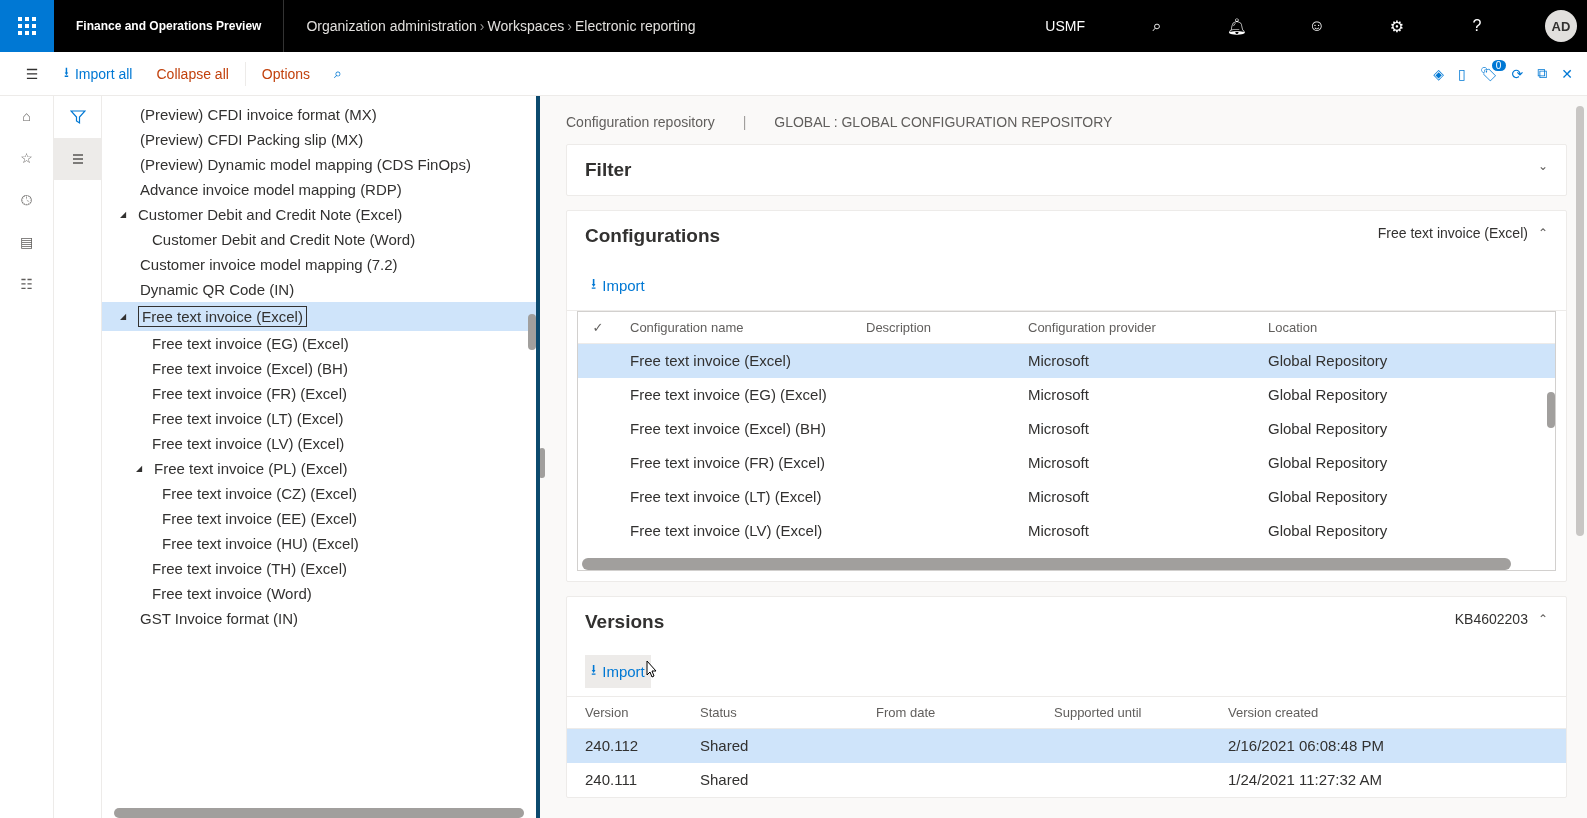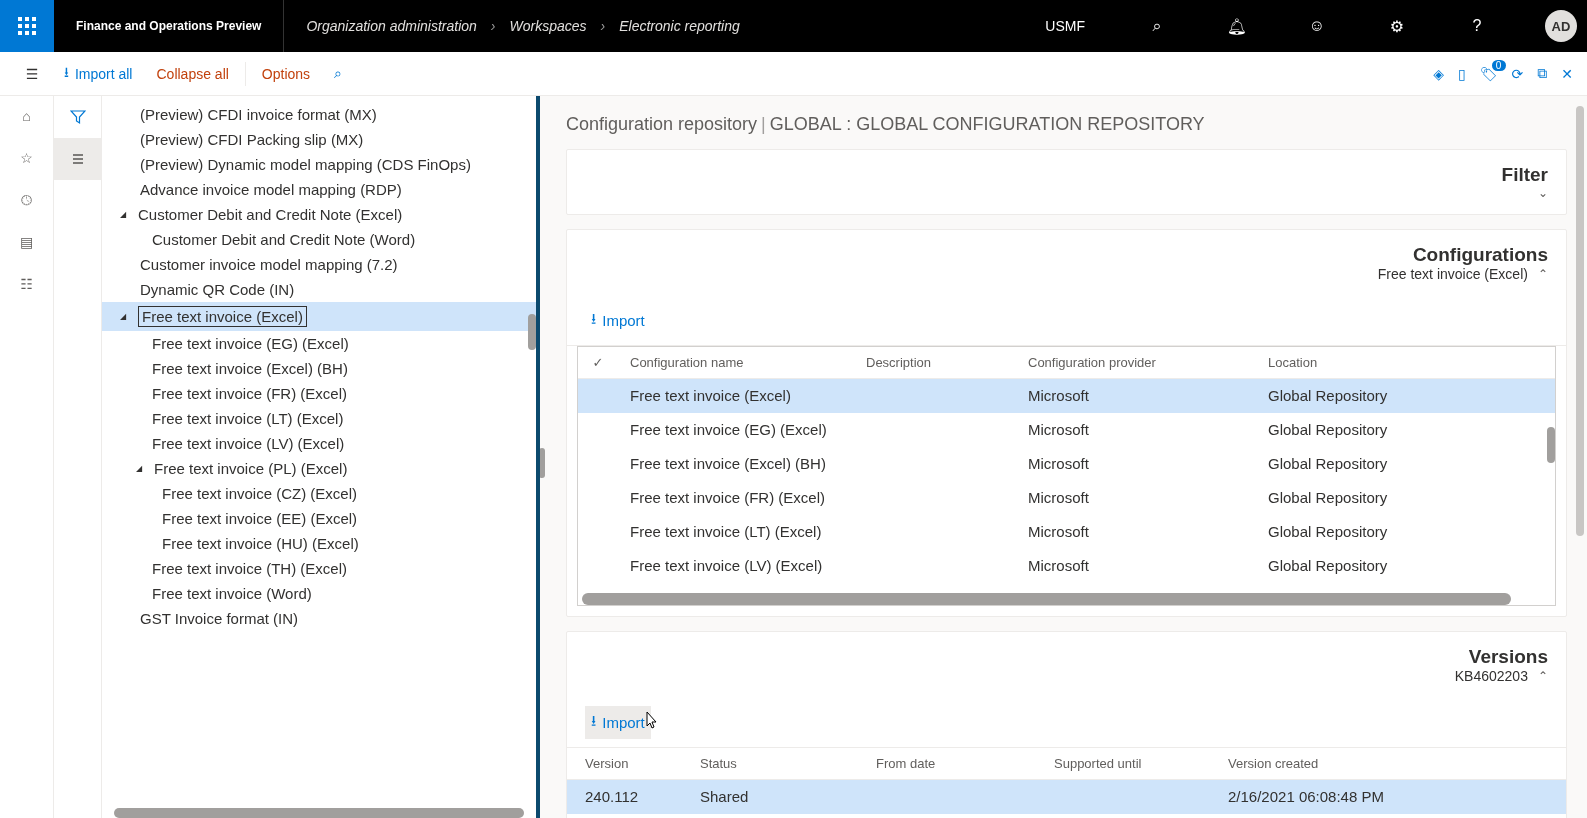--- a/index.html
+++ b/index.html
@@ -5,21 +5,21 @@
 * { box-sizing: border-box; margin: 0; padding: 0; }
 body { font-family: "Segoe UI", Arial, sans-serif; font-size: 14px; color: #323130; background: #fff; overflow: hidden; }
 .app { width: 1587px; height: 818px; display: flex; flex-direction: column; }
 
 
 .top-header { height: 52px; background: #000; color: #fff; display: flex; align-items: center; }
 .waffle { width: 54px; height: 52px; background: #0078d4; display: flex; align-items: center; justify-content: center; }
 .waffle-grid { width: 18px; height: 18px; display: grid; grid-template-columns: repeat(3,4px); grid-template-rows: repeat(3,4px); gap: 3px; }
 .waffle-grid span { background: #fff; width: 4px; height: 4px; }
 .brand { font-size: 12px; font-weight: 600; padding: 0 22px; border-right: 1px solid #333; height: 52px; display: flex; align-items: center; }
-.breadcrumb { display: flex; align-items: center; padding: 0 22px; font-size: 14px; gap: 14px; color: #e1dfdd; font-style: italic; }
+.breadcrumb { display: flex; align-items: center; padding: 0 22px; font-size: 14px; gap: 3px; color: #e1dfdd; }
 .breadcrumb .sep { color: #999; }
 .top-right { margin-left: auto; display: flex; align-items: center; height: 40px; gap: 36px; }
 .top-right .btn { width: 44px; height: 52px; display: flex; align-items: center; justify-content: center; color: #fff; font-size: 16px; }
 .company { padding: 0 14px; font-size: 14px; }
 .avatar { width: 32px; height: 32px; border-radius: 50%; background: #e1dfdd; color: #323130; display: flex; align-items: center; justify-content: center; font-size: 13px; font-weight: 600; margin: 0 10px; }
 
 
 .action-bar { height: 44px; border-bottom: 1px solid #edebe9; display: flex; align-items: center; padding-left: 12px; }
 .action-bar .hamburger { width: 40px; display: flex; justify-content: center; }
 .action-bar .act-btn { padding: 0 12px; height: 44px; display: flex; align-items: center; gap: 6px; font-size: 14px; color: #c2410c; }
@@ -46,24 +46,24 @@
 .tree-item.selected .label { border: 1px solid #323130; padding: 1px 3px; }
 .ind-0 { padding-left: 38px; }
 .ind-1 { padding-left: 14px; }
 .ind-2 { padding-left: 50px; }
 .ind-3 { padding-left: 30px; }
 .ind-4 { padding-left: 60px; }
 .tree-scroll-h { position: absolute; bottom: 0; left: 12px; right: 12px; height: 10px; background: #a19f9d; border-radius: 5px; }
 .tree-scroll-v { position: absolute; right: 0; top: 218px; width: 8px; height: 36px; background: #a19f9d; border-radius: 4px; }
 
 .main { flex: 1; background: #faf9f8; padding: 0 20px 0 26px; overflow-y: auto; position: relative; }
-.repo-head { padding: 18px 0 14px; display: flex; gap: 4px; font-size: 18px; color: #605e5c; }
+.repo-head { padding: 18px 0 14px; display: flex; gap: 28px; font-size: 14px; color: #605e5c; }
 .repo-head .pipe { color: #a19f9d; }
 .panel { background: #fff; border: 1px solid #edebe9; border-radius: 2px; margin-bottom: 14px; }
-.panel-head { padding: 14px 18px; display: flex; align-items: flex-end; font-size: 19px; font-weight: 600; flex-direction: column; }
+.panel-head { padding: 14px 18px; display: flex; align-items: flex-start; font-size: 19px; font-weight: 600; }
 .panel-head .right { margin-left: auto; font-size: 14px; font-weight: 400; color: #323130; display: flex; align-items: center; gap: 10px; }
 .panel-head .chev { color: #605e5c; font-size: 12px; }
 .import-bar { padding: 8px 18px; border-bottom: 1px solid #edebe9; }
 .import-btn { color: #0078d4; display: inline-flex; align-items: center; gap: 6px; font-size: 15px; padding: 4px 6px; }
 .import-btn.hover { background: #edebe9; }
 
 .grid { border: 1px solid #d2d0ce; margin: 0 10px 10px; position: relative; }
 .grid-head { display: flex; background: #fff; border-bottom: 1px solid #edebe9; padding: 8px 0; font-size: 13px; color: #605e5c; }
 .grid-head .cell { padding: 0 12px; }
 .grid-row { display: flex; padding: 6px 0; font-size: 15px; border-bottom: 1px solid transparent; }

